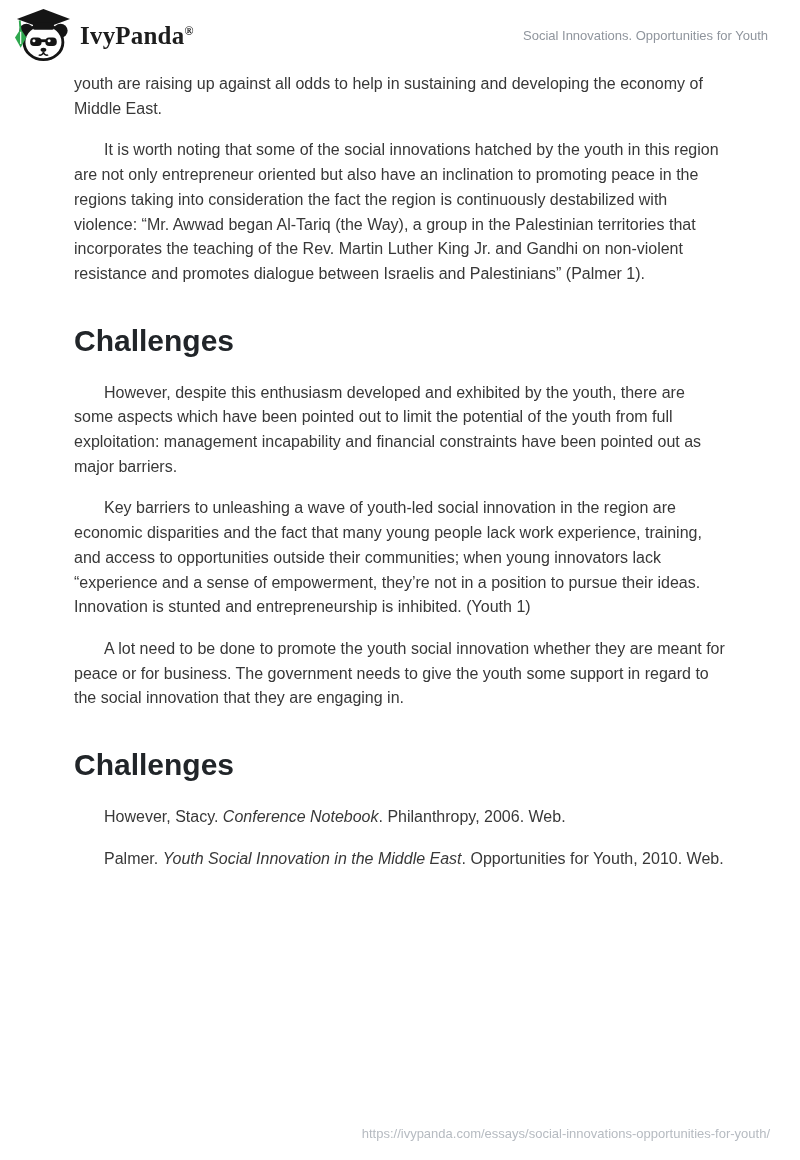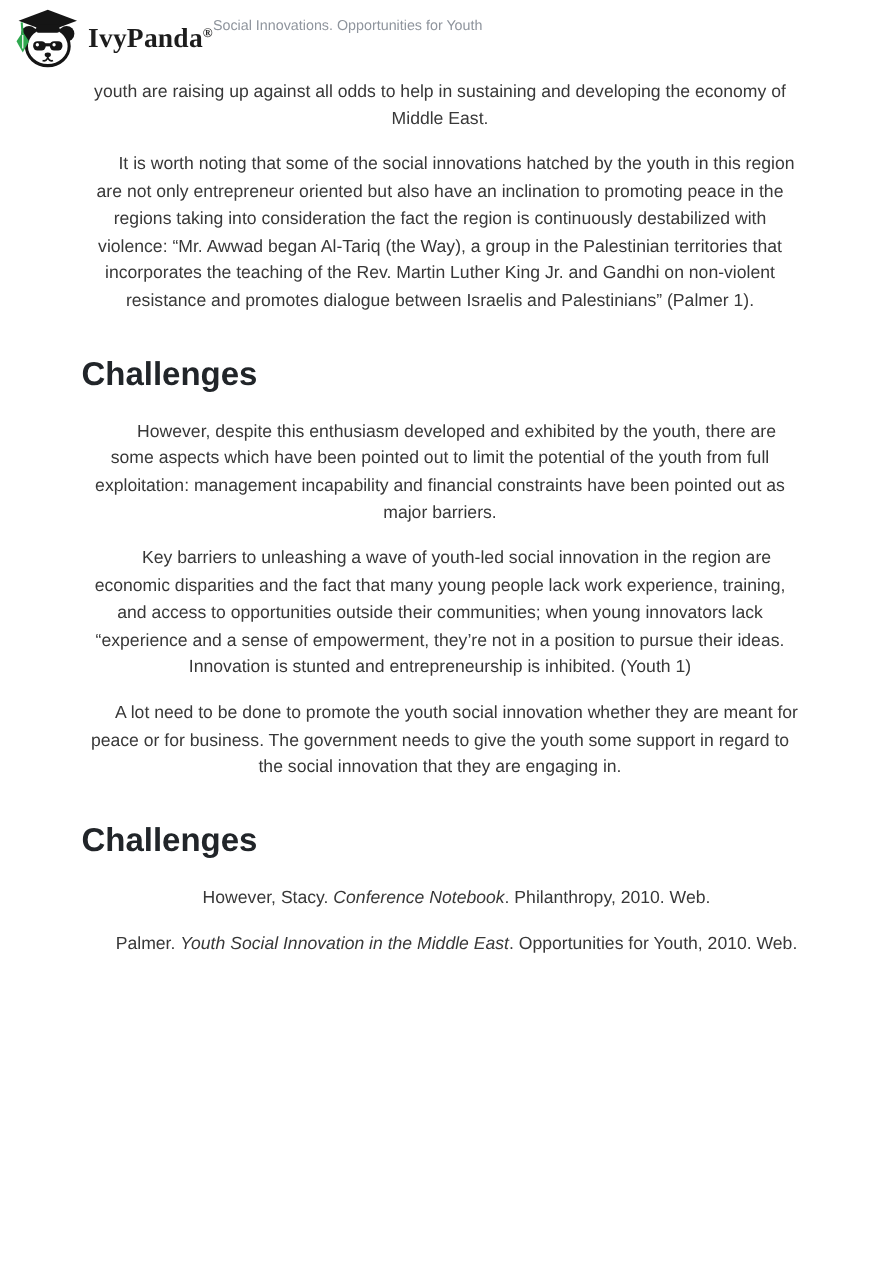--- a/index.html
+++ b/index.html
@@ -12,56 +12,58 @@
     font-family: "Liberation Sans", sans-serif;
   }
 
   
   .header {
     position: absolute;
     top: 8px;
     left: 14px;
     right: 32px;
     display: flex;
+    justify-content: space-between;
     align-items: flex-start;
+    gap: 48px;
   }
   .brand { display: flex; align-items: center; gap: 9px; }
   .logo-icon { width: 57px; height: 55px; display: block; }
   .brand-name {
     font-family: "Liberation Serif", "DejaVu Serif", serif;
     font-weight: 700;
     font-size: 25px;
     color: #1d1d1d;
     letter-spacing: 0.2px;
     line-height: 55px;
   }
   .brand-name sup {
     font-size: 12px;
     vertical-align: super;
     line-height: 0;
   }
   .doc-title {
-    margin-top: 7px;
+    margin-top: 20px;
     font-size: 13px;
     color: #8f959d;
     line-height: 16px;
   }
 
   
   .content {
     position: absolute;
     left: 74px;
     top: 72px;
     width: 652px;
     font-size: 16px;
     line-height: 24.7px;
     color: #383838;
     text-align: left;
   }
-  .content p { margin: 0 0 17px 0; text-align: center; }
+  .content p { margin: 0 0 17px 0; }
   .content p.indent { text-indent: 30px; }
   .content h2 {
     font-size: 30px;
     line-height: 36px;
     margin: 36px 0 22px 0;
     color: #212529;
     font-weight: 700;
     font-family: "Liberation Sans", sans-serif;
   }
   .content .ref { text-indent: 30px; }
@@ -115,18 +117,19 @@
   <div class="content">
     <p>youth are raising up against all odds to help in sustaining and developing the economy of Middle East.</p>
     <p class="indent">It is worth noting that some of the social innovations hatched by the youth in this region are not only entrepreneur oriented but also have an inclination to promoting peace in the regions taking into consideration the fact the region is continuously destabilized with violence: “Mr. Awwad began Al-Tariq (the Way), a group in the Palestinian territories that incorporates the teaching of the Rev. Martin Luther King Jr. and Gandhi on non-violent resistance and promotes dialogue between Israelis and Palestinians” (Palmer 1).</p>
 
     <h2>Challenges</h2>
     <p class="indent">However, despite this enthusiasm developed and exhibited by the youth, there are some aspects which have been pointed out to limit the potential of the youth from full exploitation: management incapability and financial constraints have been pointed out as major barriers.</p>
     <p class="indent">Key barriers to unleashing a wave of youth-led social innovation in the region are economic disparities and the fact that many young people lack work experience, training, and access to opportunities outside their communities; when young innovators lack “experience and a sense of empowerment, they’re not in a position to pursue their ideas. Innovation is stunted and entrepreneurship is inhibited. (Youth 1)</p>
     <p class="indent">A lot need to be done to promote the youth social innovation whether they are meant for peace or for business. The government needs to give the youth some support in regard to the social innovation that they are engaging in.</p>
 
     <h2>Challenges</h2>
-    <p class="ref"><span>However, Stacy. </span><em>Conference Notebook</em><span>. Philanthropy, 2010. Web.</span></p>
+    <p class="ref"><span>However, Stacy. </span><em>Conference Notebook</em><span>. Philanthropy, 2006. Web.</span></p>
     <p class="ref"><span>Palmer. </span><em>Youth Social Innovation in the Middle East</em><span>. Opportunities for Youth, 2010. Web.</span></p>
   </div>
 
+  <div class="footer-url">https://ivypanda.com/essays/social-innovations-opportunities-for-youth/</div>
 
 </div>
 
 </body></html>

